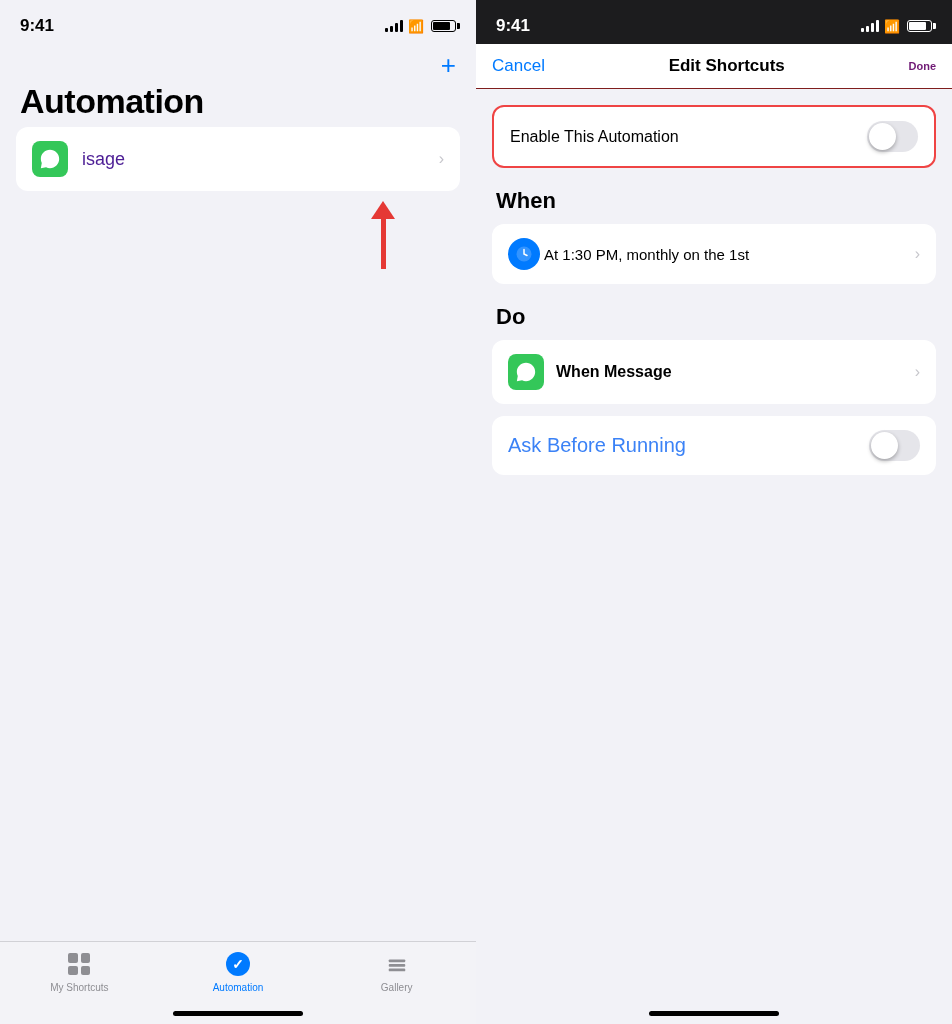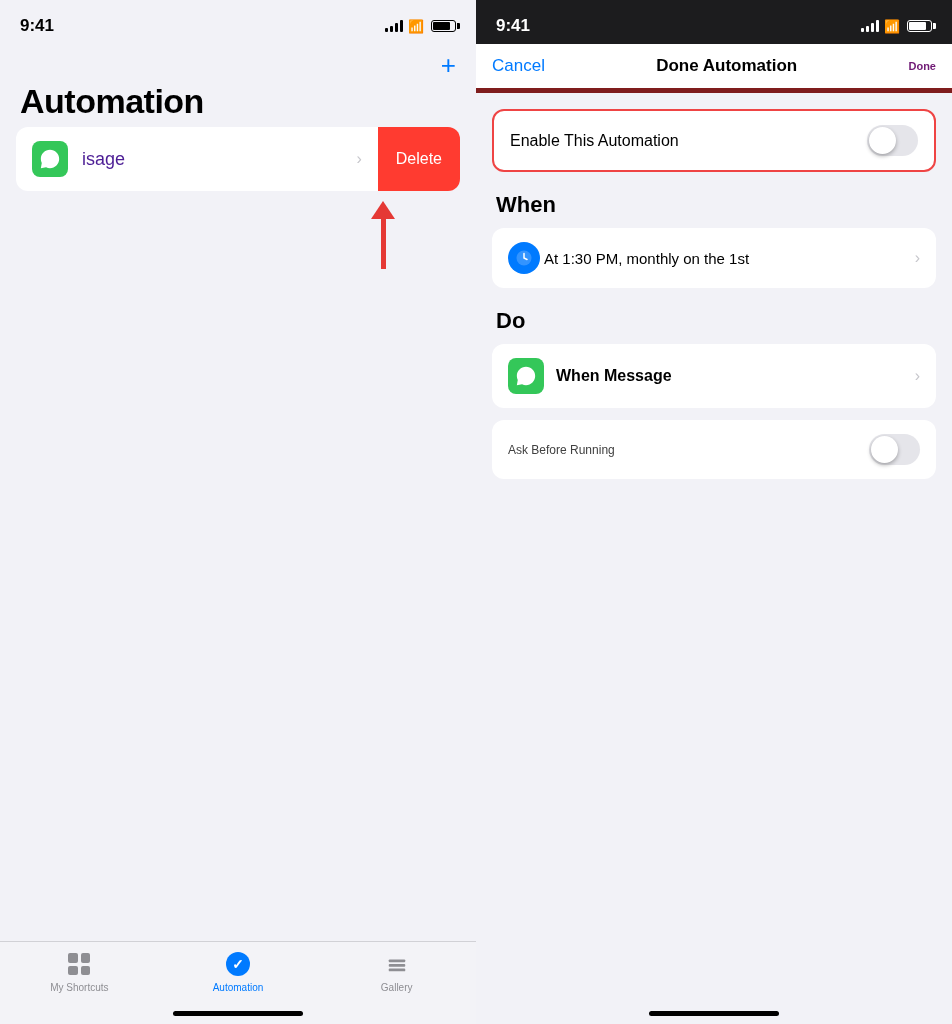--- a/index.html
+++ b/index.html
@@ -335,21 +335,21 @@
     .battery-white .battery-fill {
       background: #fff;
     }
 
     .nav-bar {
       background: #fff;
       padding: 12px 16px;
       display: flex;
       align-items: center;
       justify-content: space-between;
-      border-bottom: 5px solid #7f1d1d;
+      border-bottom: 1px solid #7f1d1d;
     }
 
     .nav-cancel {
       color: #007aff;
       font-size: 17px;
       cursor: pointer;
     }
 
     .nav-title {
       font-size: 17px;
@@ -479,22 +479,22 @@
       background: #fff;
       border-radius: 12px;
       padding: 14px 16px;
       display: flex;
       align-items: center;
       justify-content: space-between;
       margin-bottom: 20px;
     }
 
     .ask-label {
-      font-size: 12px;
-      color: #404040;
+      font-size: 20px;
+      color: #3b82f6;
     }
 
     .home-indicator-right {
       position: absolute;
       bottom: 8px;
       left: 50%;
       transform: translateX(-50%);
       width: 130px;
       height: 5px;
       background: #000;
@@ -534,21 +534,20 @@
       <div class="message-icon">
         <svg width="22" height="22" viewBox="0 0 24 24" fill="none">
           <path d="M2 12C2 6.48 6.48 2 12 2s10 4.48 10 10-4.48 10-10 10c-1.54 0-3-.35-4.29-.98L2 22l1.02-5.69C2.35 15.01 2 13.55 2 12z" fill="white"></path>
         </svg>
       </div>
       <div class="automation-info">
         <div class="automation-subtitle">isage</div>
       </div>
       <span class="chevron-right">›</span>
     </div>
-    <div class="delete-btn">Delete</div>
   </div>
 
   <div class="arrow-annotation">
     <div class="arrow-up"></div>
     <div class="arrow-shaft"></div>
   </div>
 
   <div class="tab-bar">
     <div class="tab-item">
       <div class="tab-icon">
@@ -595,21 +594,21 @@
       </div>
       <span class="wifi-icon wifi-white">📶</span>
       <div class="battery-icon battery-white">
         <div class="battery-fill"></div>
       </div>
     </div>
   </div>
 
   <div class="nav-bar">
     <span class="nav-cancel">Cancel</span>
-    <span class="nav-title">Done Automation</span>
+    <span class="nav-title">Edit Shortcuts</span>
     <span class="nav-done">Done</span>
   </div>
 
   <div class="right-content">
 
     <div class="enable-row">
       <span class="enable-label">Enable This Automation</span>
       <div class="toggle">
         <div class="toggle-knob"></div>
       </div>

